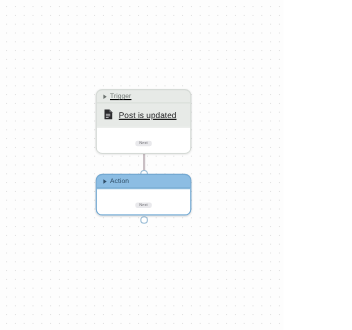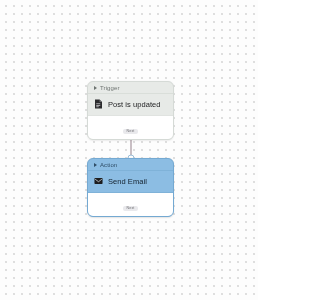--- a/index.html
+++ b/index.html
@@ -119,20 +119,21 @@
     height: 10px;
     display: block;
   }
 
   
   #node-trigger {
     top: 81px;
     background: #e7eae7;
     border: 1px solid #d5dad6;
     box-shadow: 0 0.5px 1.5px rgba(0,0,0,0.07);
+    text-decoration: underline;
   }
   #node-trigger .node-head {
     color: #6d7370;
     border-bottom: 1px solid #d9ded9;
   }
   #node-trigger .node-foot {
     border-top: 1px solid #e0e3e0;
   }
 
   
@@ -177,25 +178,18 @@
     <div class="node-foot">
       <span class="foot-pill">Next</span>
     </div>
   </div>
 
   <div class="node" id="node-action">
     <div class="node-head">
       <span class="caret"></span>
       <span>Action</span>
     </div>
-    <div class="node-body">
-      <svg class="glyph" viewBox="0 0 20 16">
-        <rect x="1" y="1.5" width="18" height="13" rx="1.5" fill="#1d1d1f"></rect>
-        <path d="M2.5 4 L10 9.5 L17.5 4" fill="none" stroke="#e8eef3" stroke-width="1.6"></path>
-      </svg>
-      <span class="node-title">Send Email</span>
-    </div>
     <div class="node-foot">
       <span class="foot-pill">Next</span>
     </div>
   </div>
 
 </div>
 
 </body></html>

